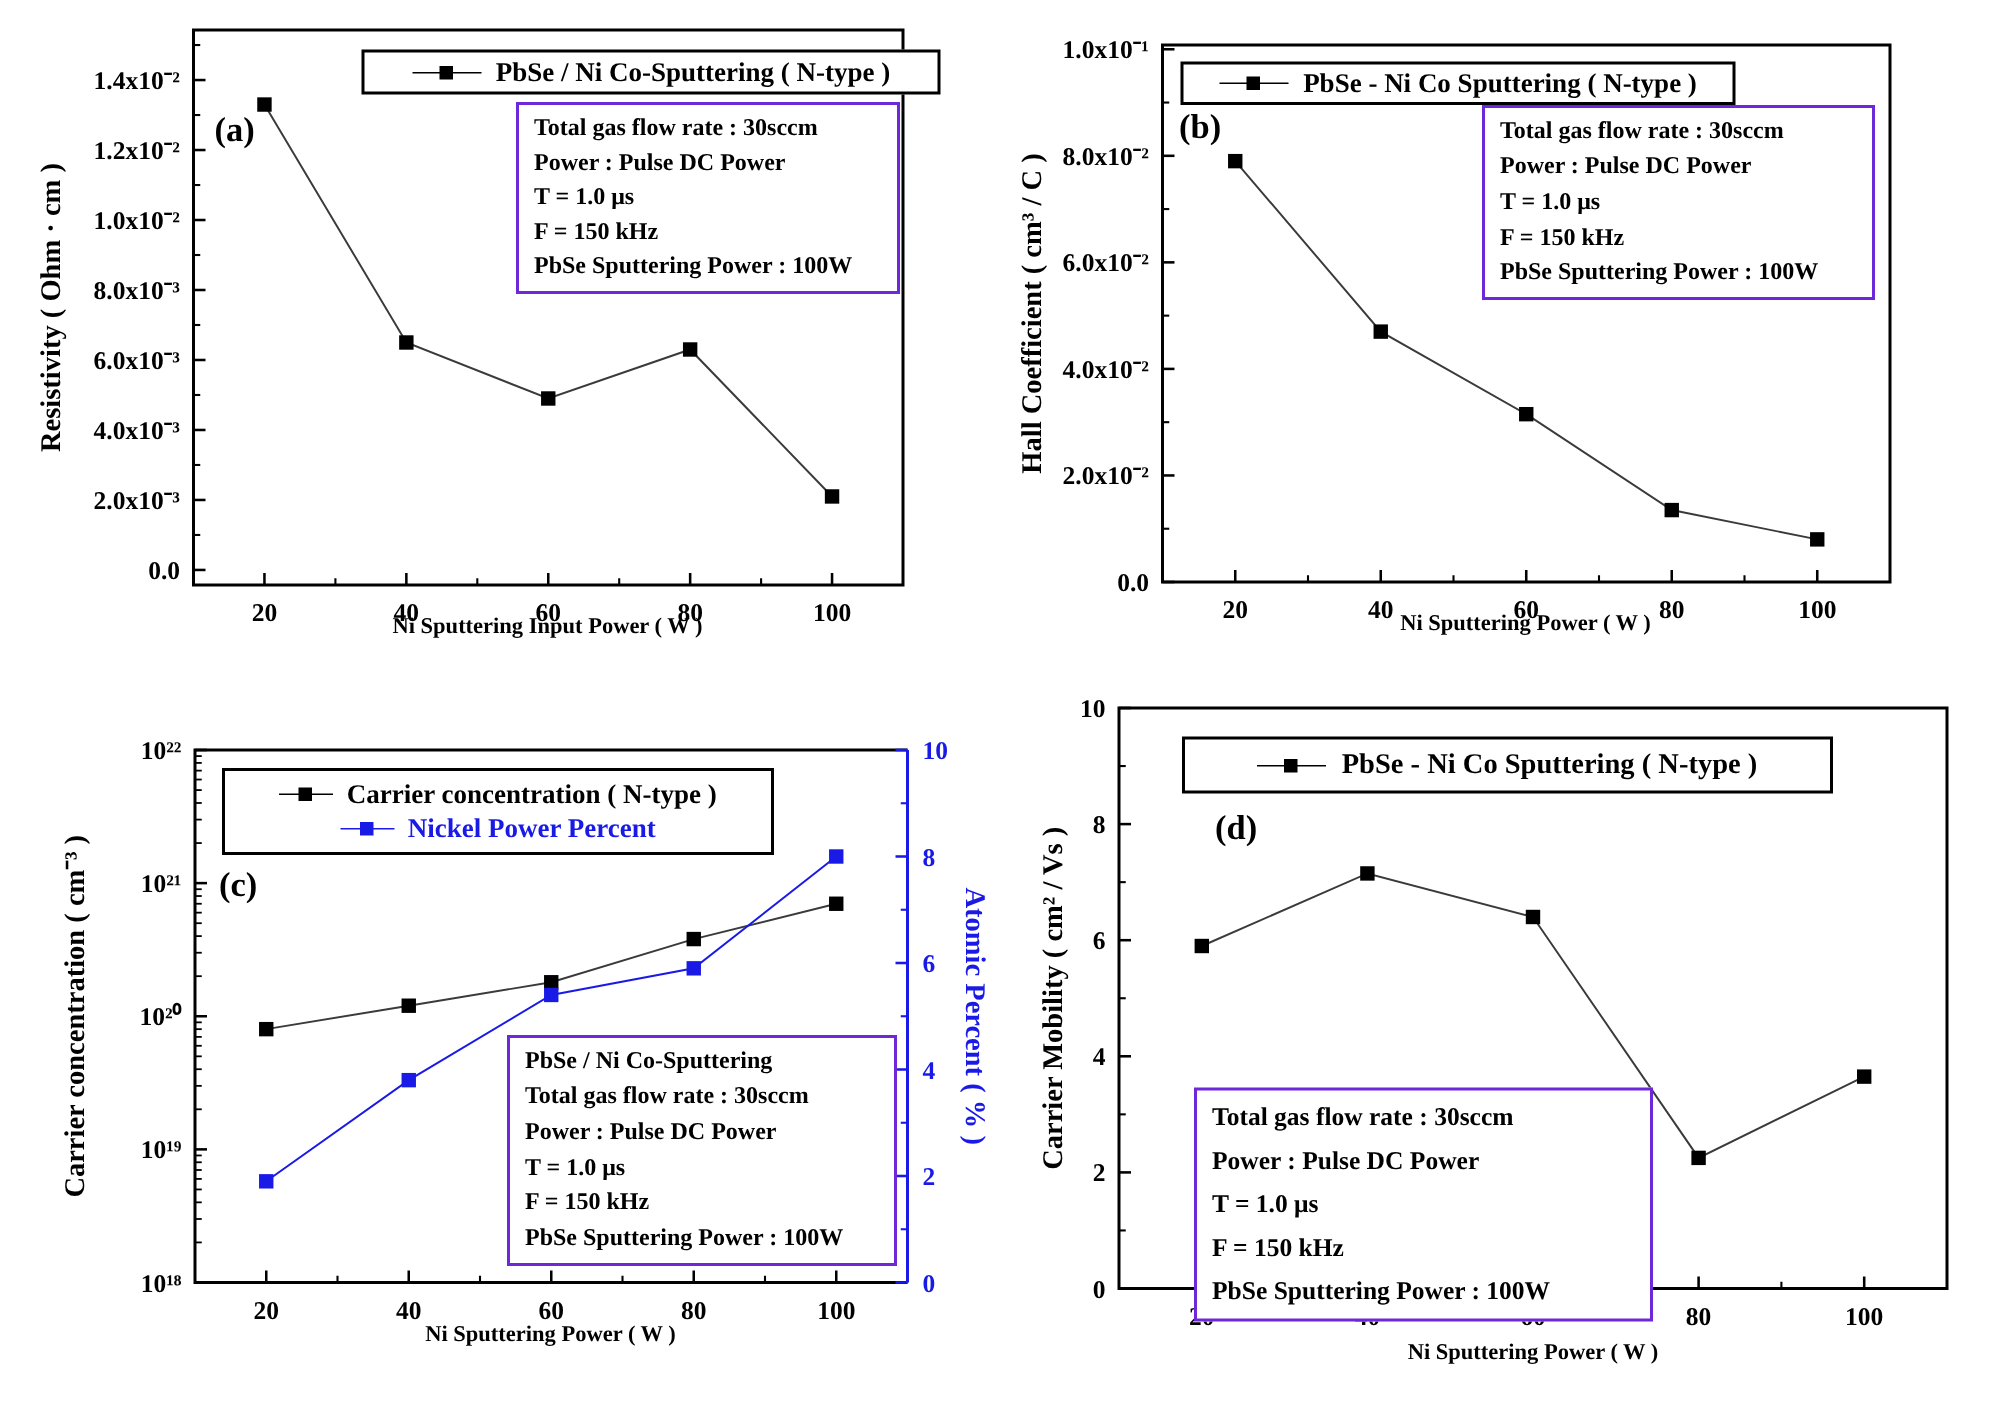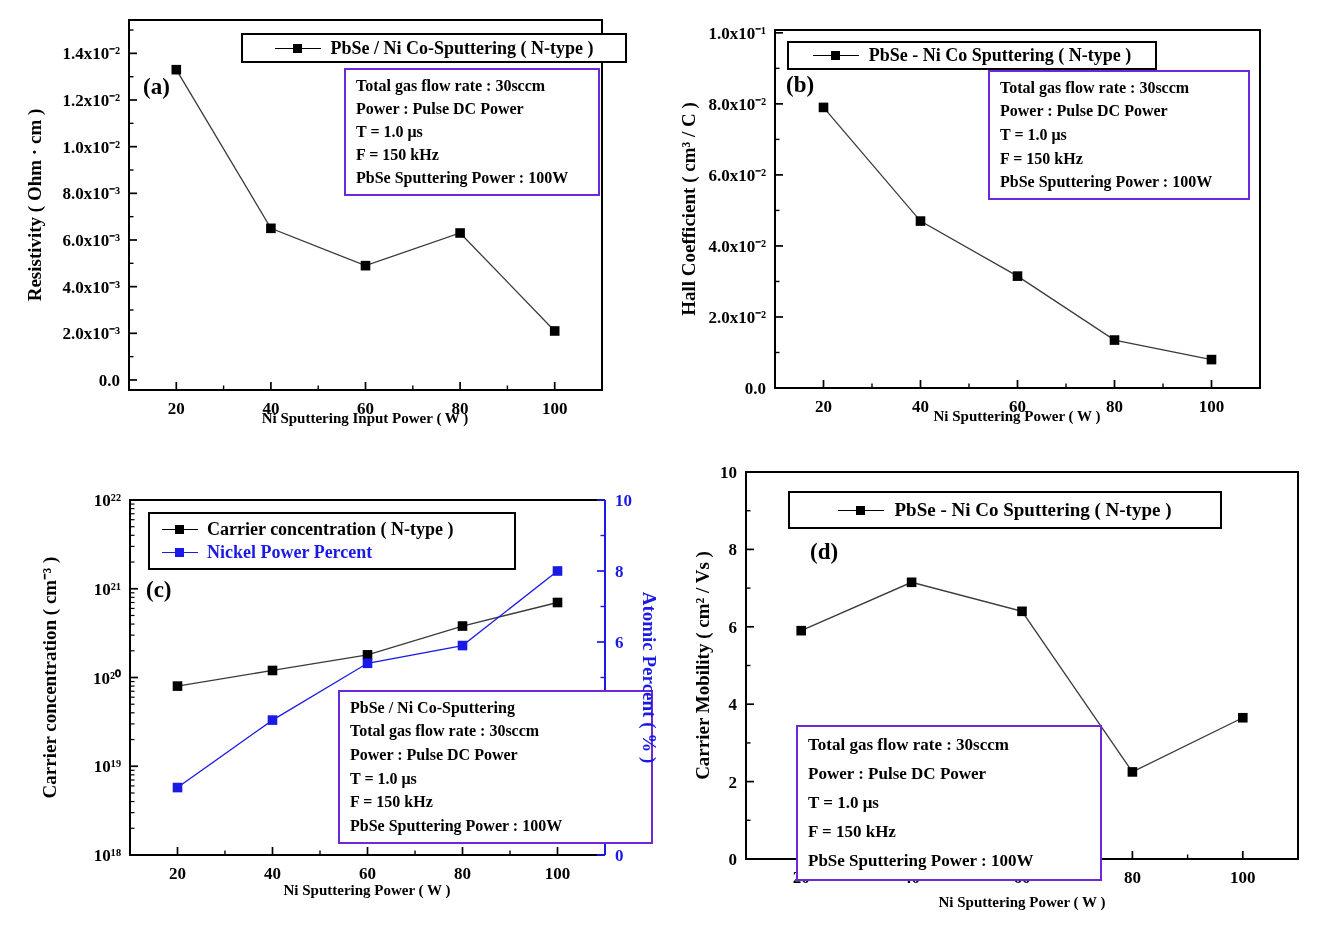--- a/index.html
+++ b/index.html
@@ -3,21 +3,21 @@
 <meta charset="utf-8">
 <style>
   html,body{margin:0;padding:0;background:#ffffff;}
   .fig{position:relative;width:1333px;height:944px;background:#ffffff;
        font-family:"Liberation Serif", serif;color:#000;}
   #plots{position:absolute;left:0;top:0;}
   .panel-letter{position:absolute;font-weight:bold;font-size:23px;}
   .legend{position:absolute;border:2px solid #000;background:#fff;box-sizing:border-box;
           display:flex;align-items:center;justify-content:center;gap:10px;
           font-weight:bold;font-size:18px;white-space:nowrap;}
-  .legend.col{flex-direction:column;align-items:flex-start;justify-content:center;
+  .legend.col{flex-direction:column;align-items:center;justify-content:center;
               gap:2px;padding:4px 12px;}
   .lrow{display:flex;align-items:center;gap:9px;}
   .glyph{position:relative;width:46px;height:10px;flex:0 0 auto;}
   .glyph::before{content:"";position:absolute;left:0;right:0;top:4.5px;height:1.4px;background:currentColor;}
   .glyph::after{content:"";position:absolute;left:18px;top:0.5px;width:9px;height:9px;background:currentColor;}
   .glyph.small{width:36px;}
   .glyph.small::after{left:13px;}
   .black{color:#000000;}
   .blue{color:#1a1ae6;}
   .infobox{position:absolute;border:2px solid #6d28d9;background:#fff;box-sizing:border-box;
@@ -287,21 +287,21 @@
   <div class="legend col" style="left:148px;top:512px;width:368px;height:58px;">
     <div class="lrow">
       <span class="glyph small black"></span>
       <span class="black">Carrier concentration ( N-type )</span>
     </div>
     <div class="lrow">
       <span class="glyph small blue"></span>
       <span class="blue">Nickel Power Percent</span>
     </div>
   </div>
-  <div class="infobox" style="left:338px;top:690px;width:315px;height:154px;font-size:16px;">
+  <div class="infobox" style="left:338px;top:690px;width:260px;height:154px;font-size:16px;">
     <div>PbSe / Ni Co-Sputtering</div>
     <div>Total gas flow rate : 30sccm</div>
     <div>Power : Pulse DC Power</div>
     <div>T = 1.0 μs</div>
     <div>F = 150 kHz</div>
     <div>PbSe Sputtering Power : 100W</div>
   </div>
   <div class="ytitle" style="left:36px;top:855px;width:355px;">Carrier concentration (  cm⁻³ )</div>
   <div class="ytitle-r blue" style="left:660px;top:500px;width:355px;">Atomic Percent ( % )</div>
   <div class="xtitle" style="left:167px;top:882px;width:400px;">Ni Sputtering Power ( W )</div>

